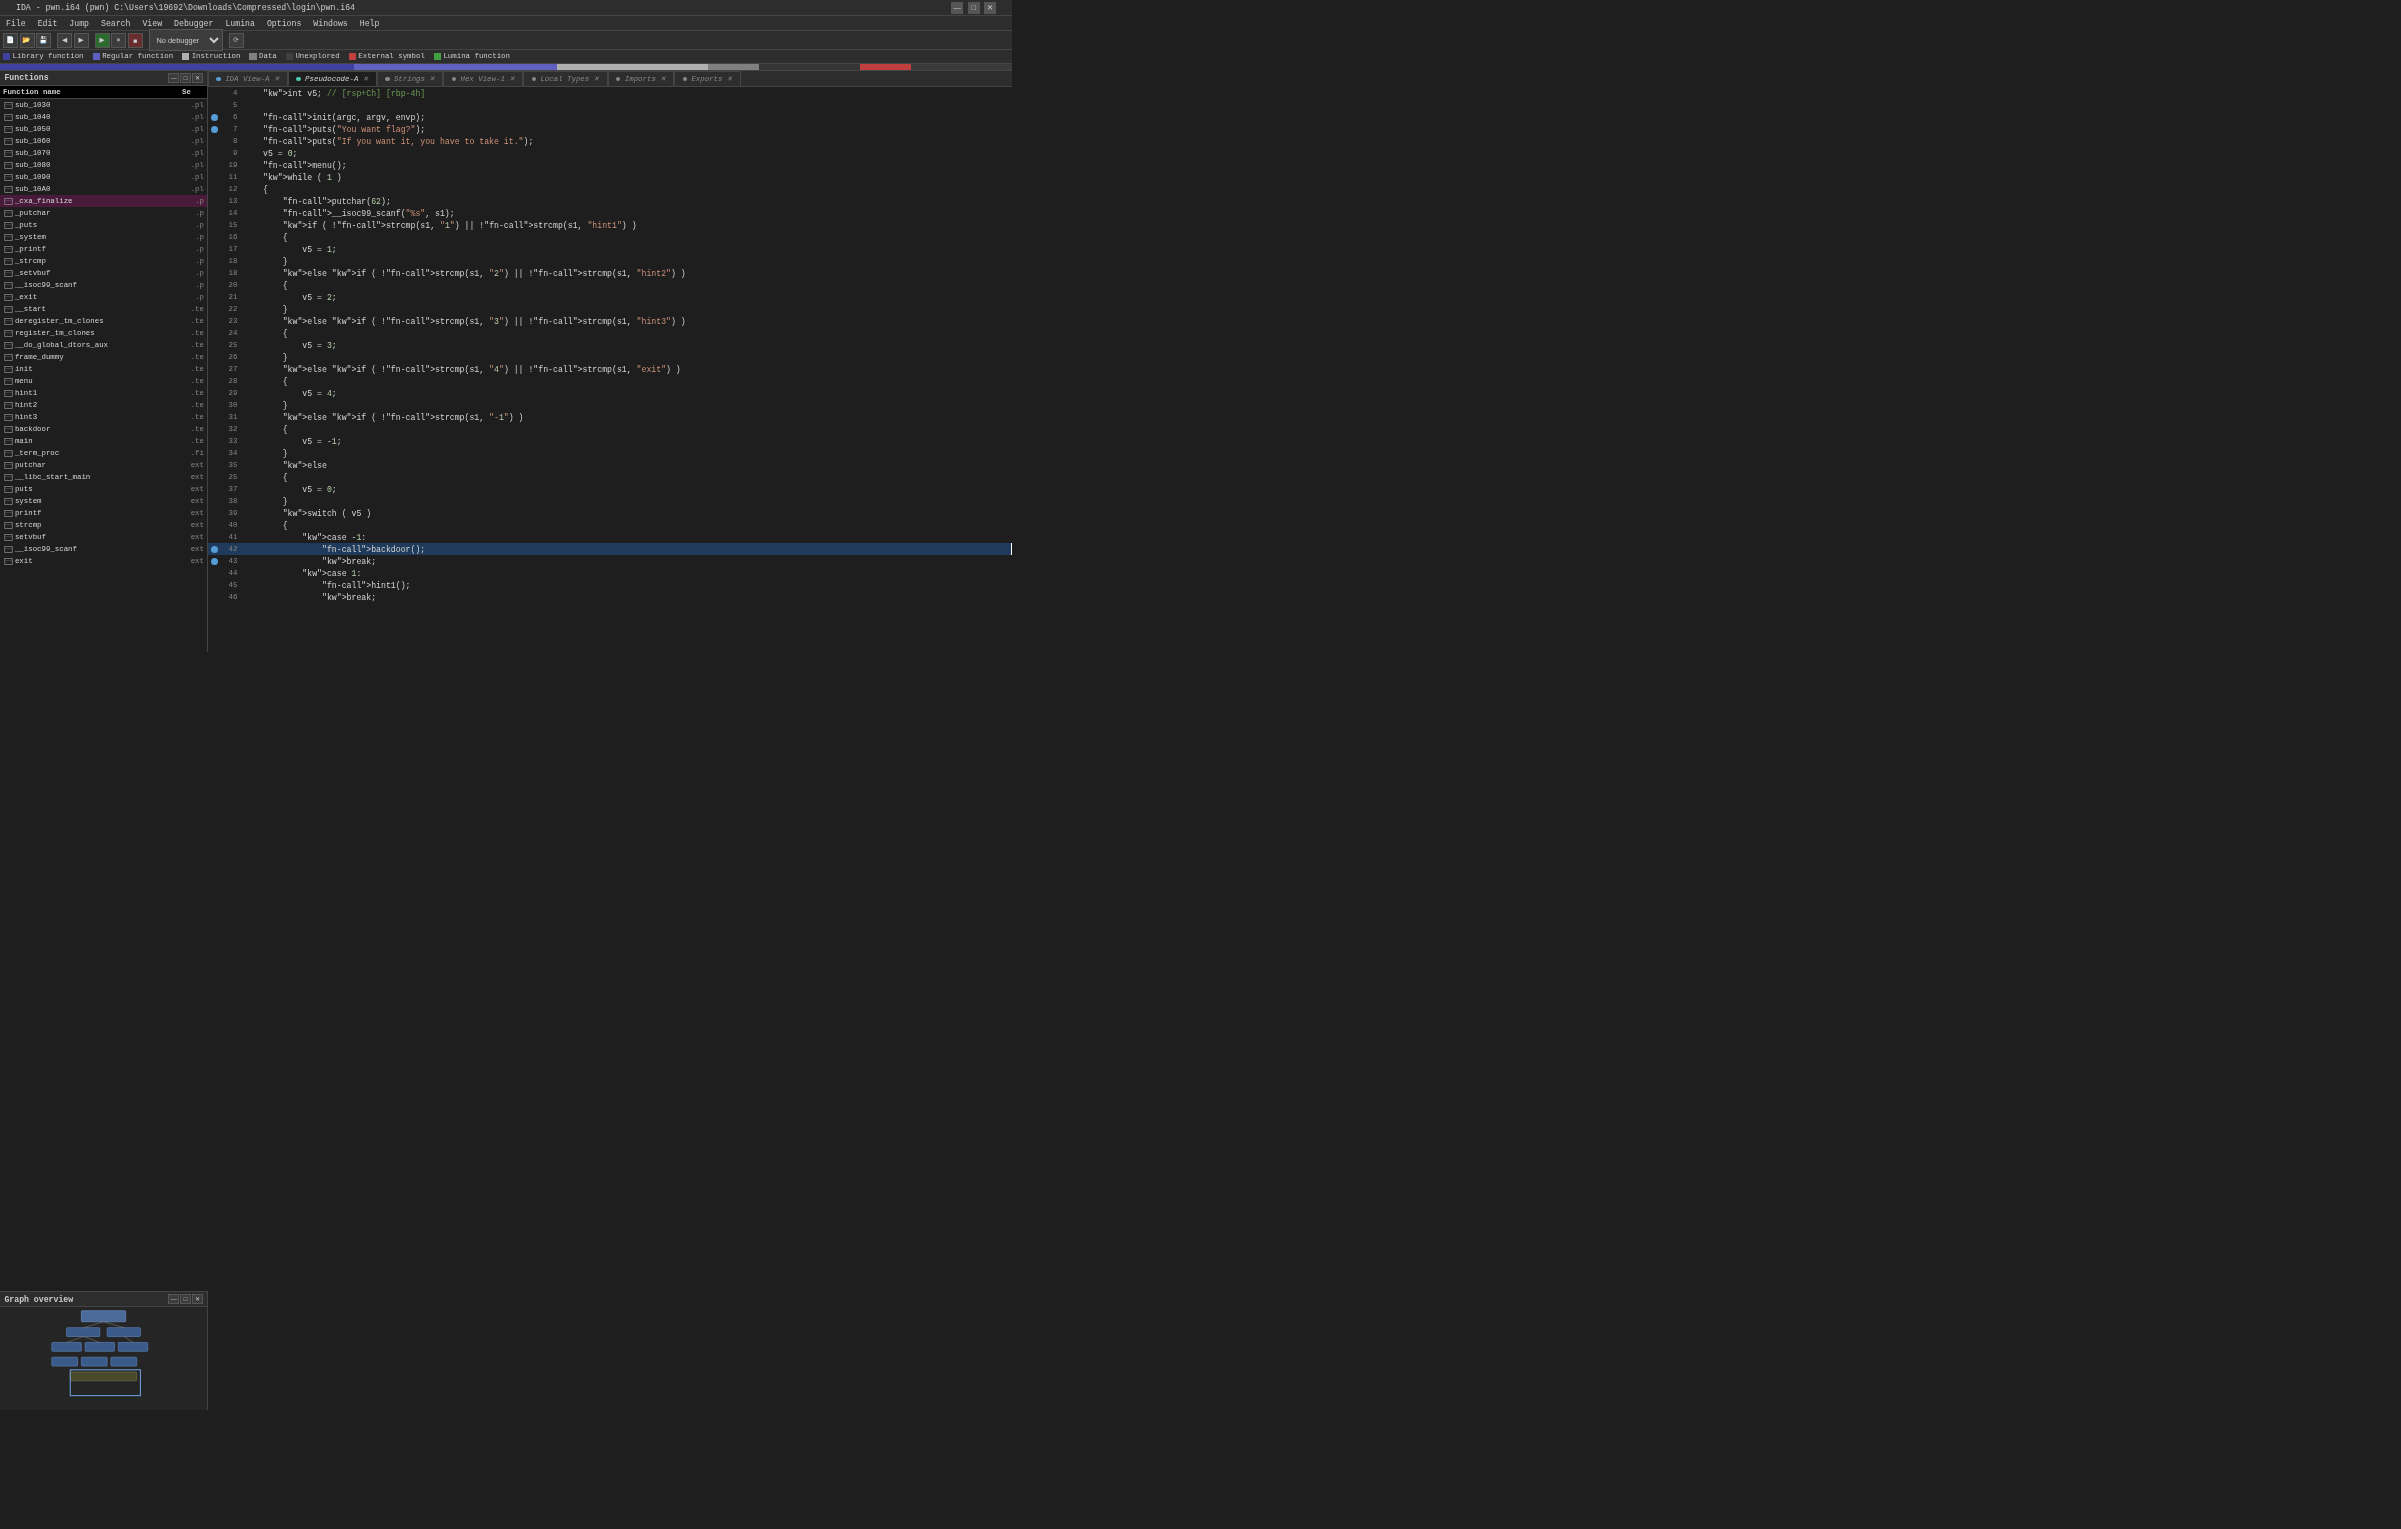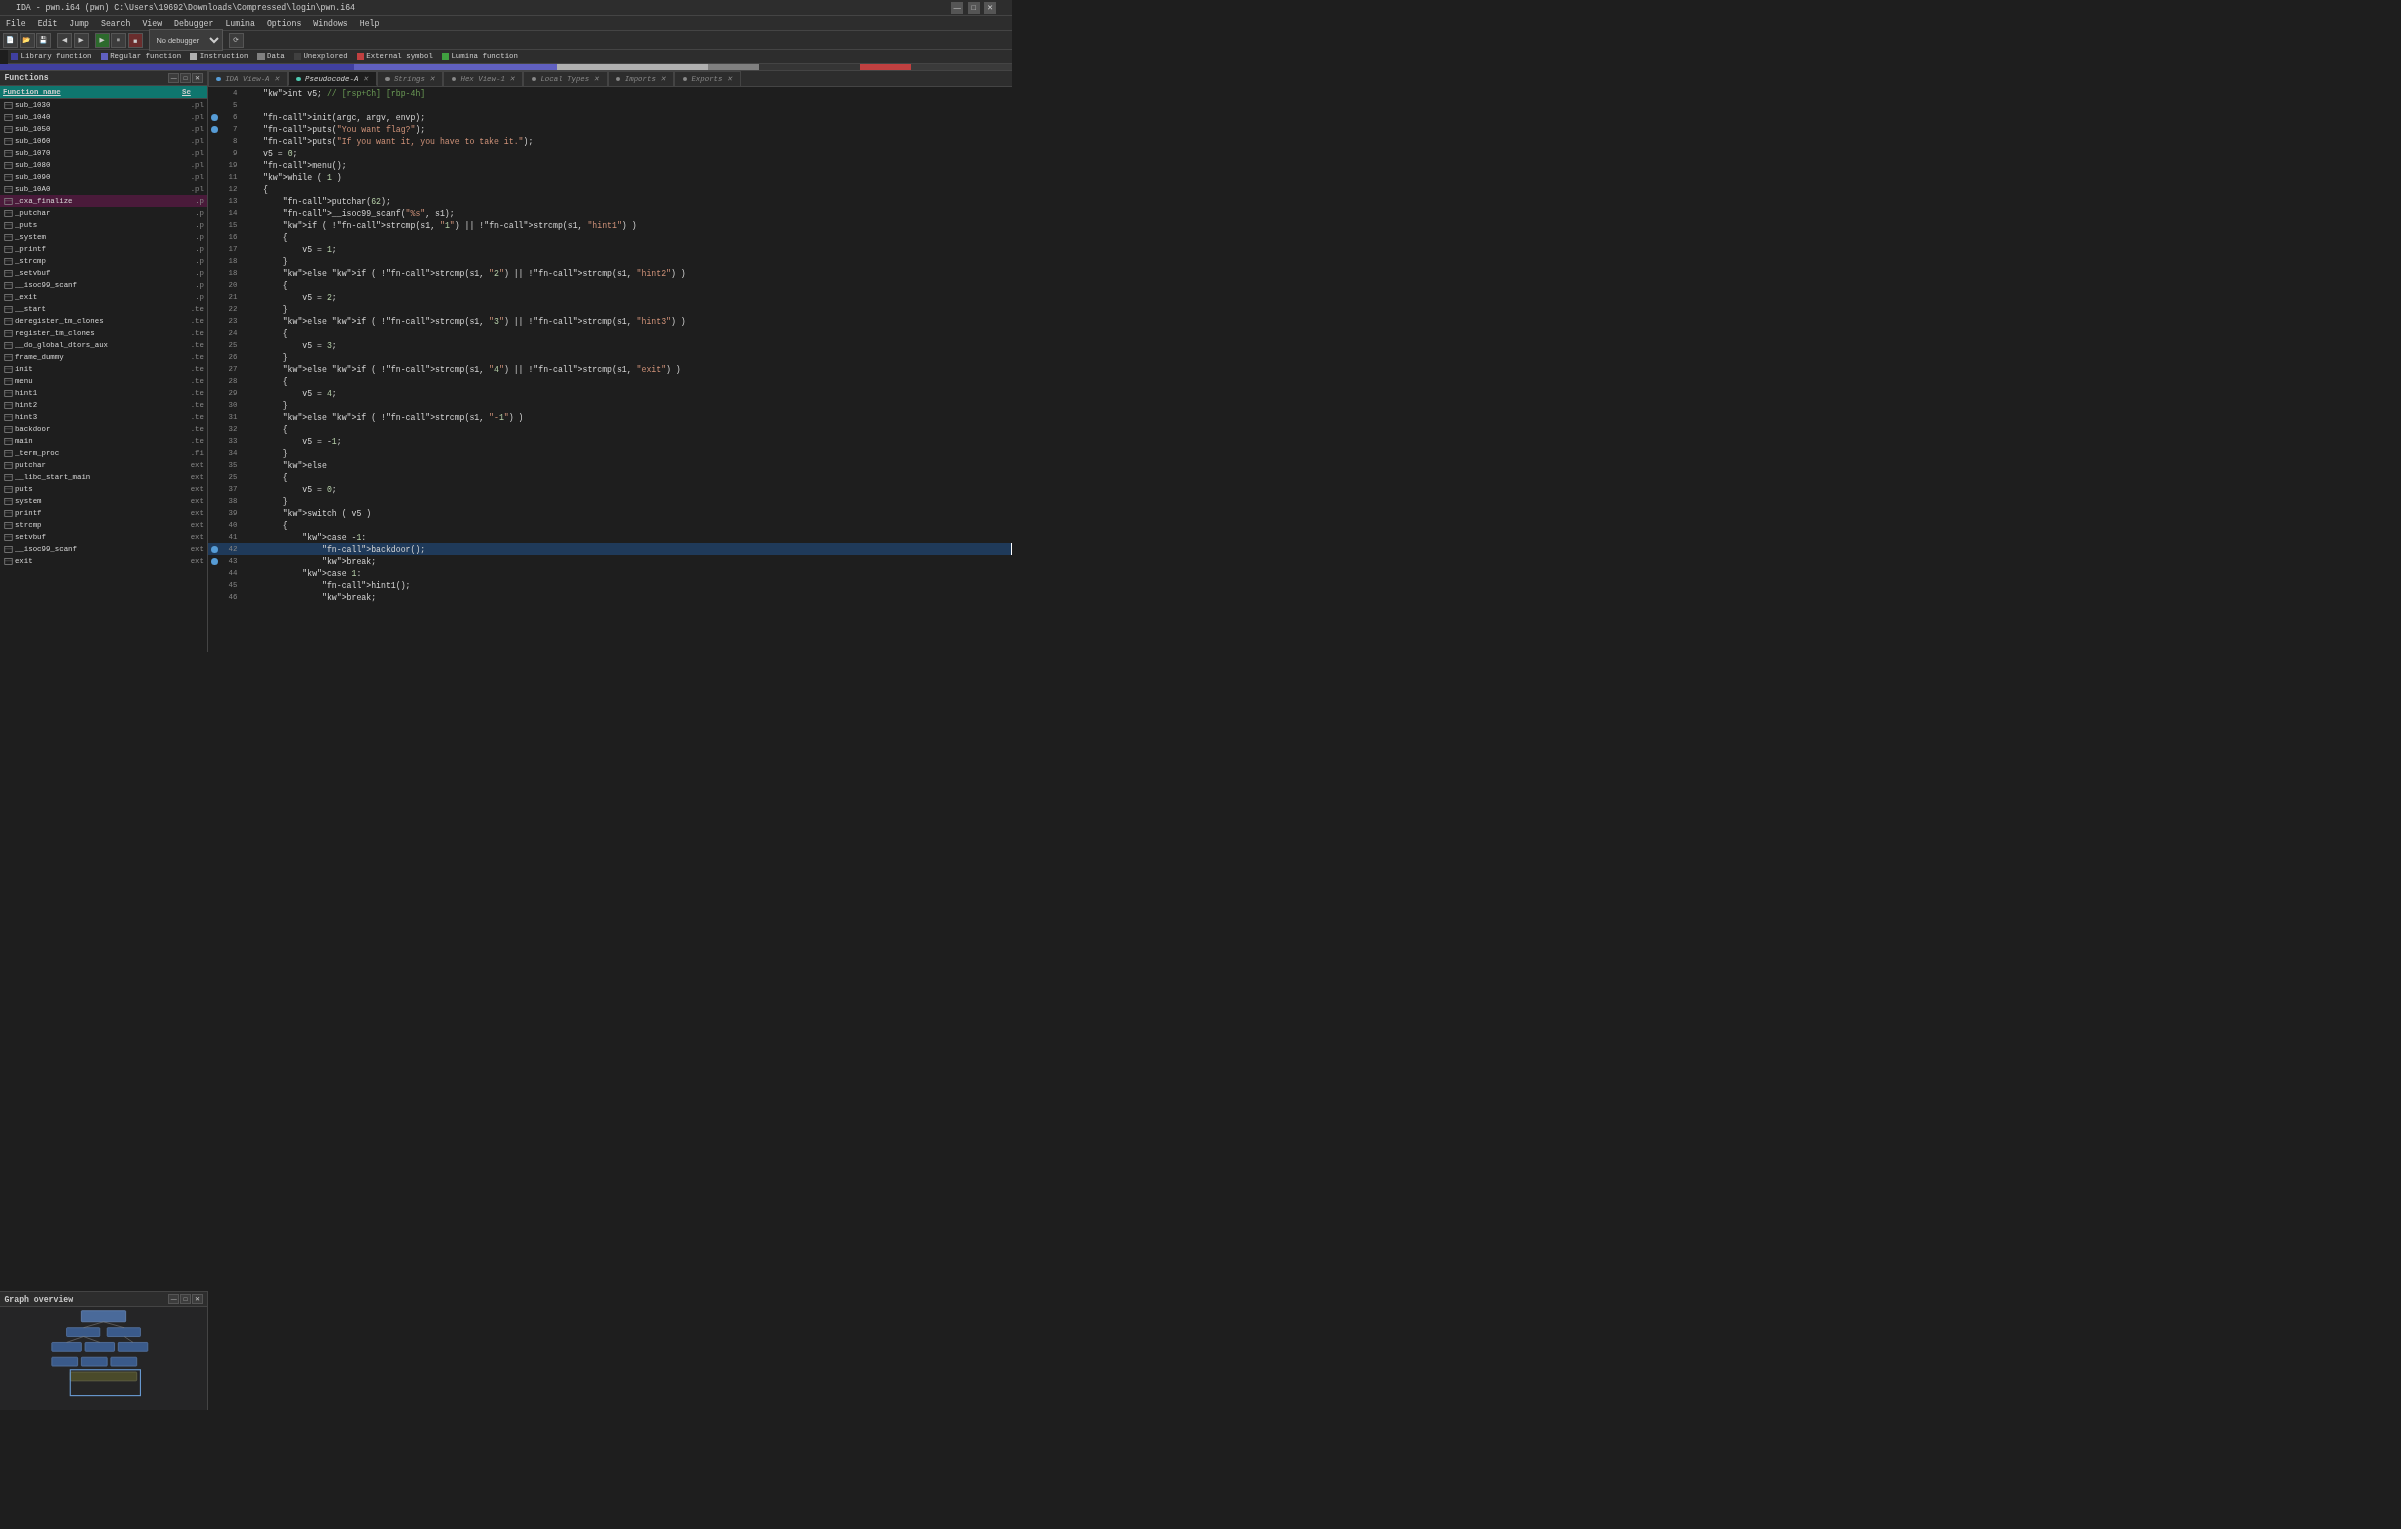--- a/index.html
+++ b/index.html
@@ -54,21 +54,20 @@
 
     
     #nav-bar {
       background: #2d2d2d;
       height: 13.3px;
       display: flex;
       align-items: center;
       padding: 0 3px;
       border-bottom: 0.7px solid #444;
       gap: 9px;
-      margin-left: 8px;
     }
     .legend-item { display: flex; align-items: center; gap: 2.2px; font-size: 7.4px; color: #ccc; }
     .legend-color { width: 7.4px; height: 7.4px; }
 
     
     #progress-bar {
       height: 7.4px;
       background: #1e1e1e;
       border-bottom: 0.7px solid #444;
       display: flex;
@@ -95,27 +94,26 @@
       align-items: center;
       justify-content: space-between;
       padding: 0 4.4px;
       border-bottom: 0.7px solid #444;
     }
     #functions-title { color: #ccc; font-size: 8.2px; font-weight: bold; }
     #functions-controls { display: flex; gap: 1.5px; }
     .fn-ctrl-btn { width: 10.4px; height: 10.4px; background: #3c3c3c; border: 0.7px solid #555; color: #ccc; font-size: 6px; cursor: pointer; display: flex; align-items: center; justify-content: center; }
 
     #functions-columns {
-      background: #0f766e;
+      background: #000000;
       height: 13.3px;
       display: flex;
       align-items: center;
       border-bottom: 0.7px solid #444;
       padding: 0 3px;
-      text-decoration: underline;
     }
     .fn-col { color: #ccc; font-size: 7.4px; font-weight: bold; }
     .fn-col-name { flex: 1; }
     .fn-col-se { width: 22px; }
 
     #functions-list {
       flex: 1;
       overflow-y: auto;
       background: #1e1e1e;
     }

